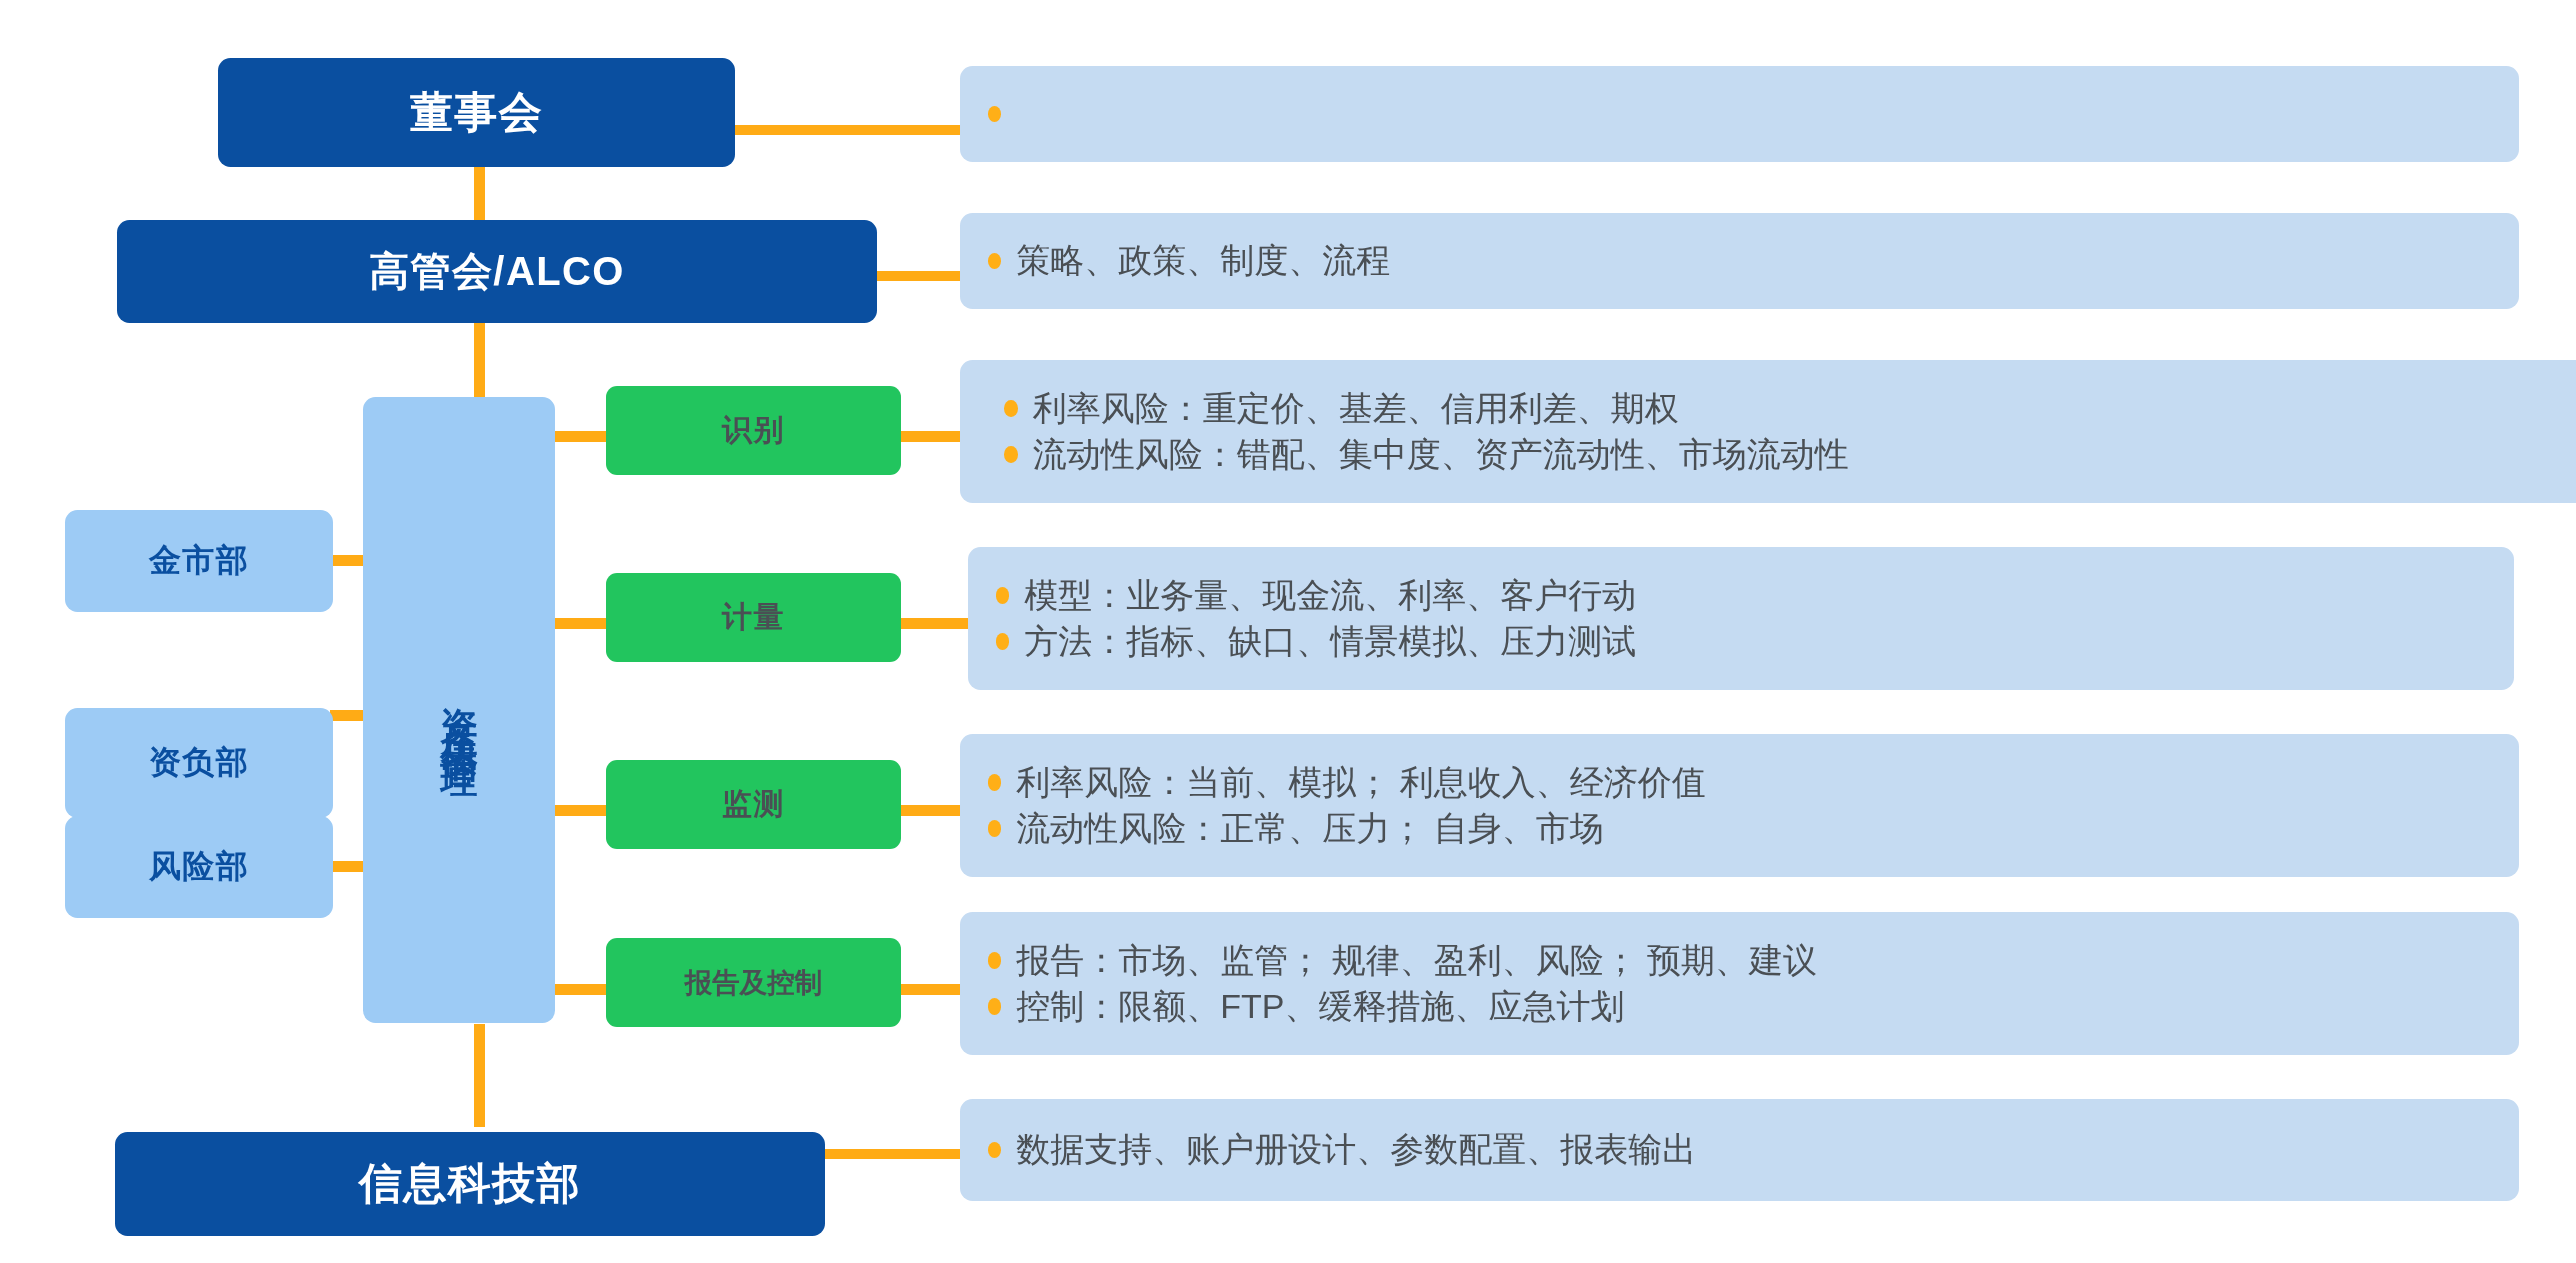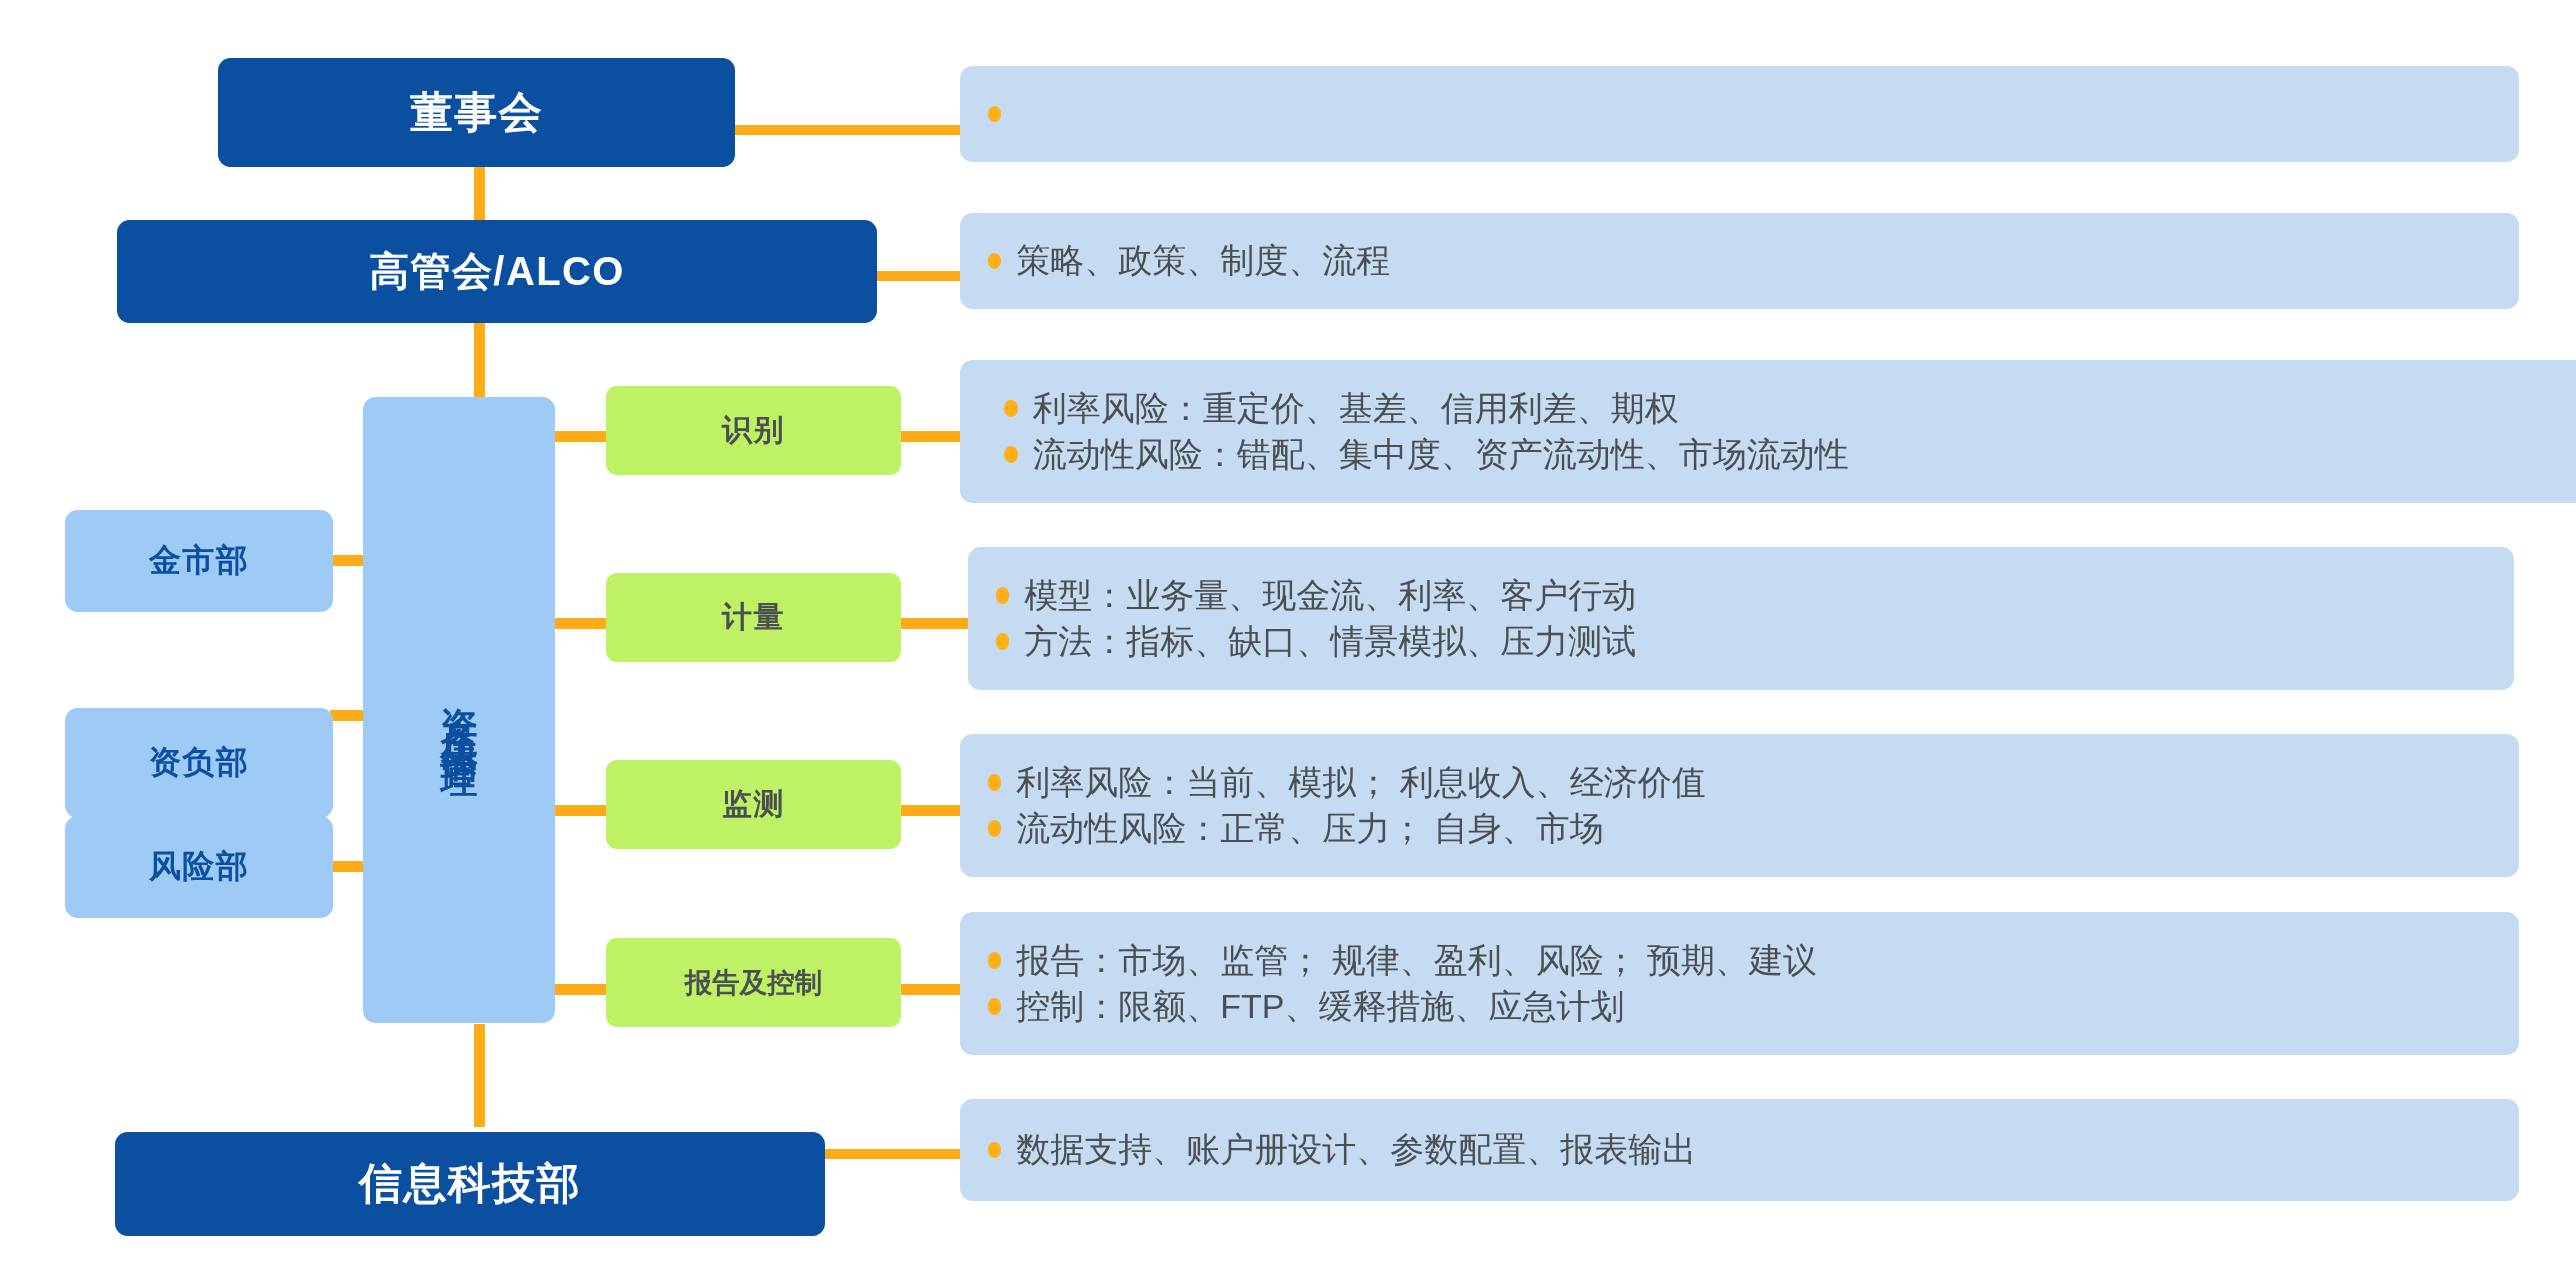--- a/index.html
+++ b/index.html
@@ -63,21 +63,21 @@
   .pillar .vtext {
     writing-mode: vertical-rl;
     text-orientation: upright;
     letter-spacing: 11px;
     line-height: 1;
   }
 
   
   .stage-box {
     position: absolute;
-    background: #bef264;
+    background: #22c55e;
     border-radius: 11px;
     display: flex;
     align-items: center;
     justify-content: center;
     color: #4A4F54;
     font-weight: bold;
     letter-spacing: 1.4px;
   }
 
   

